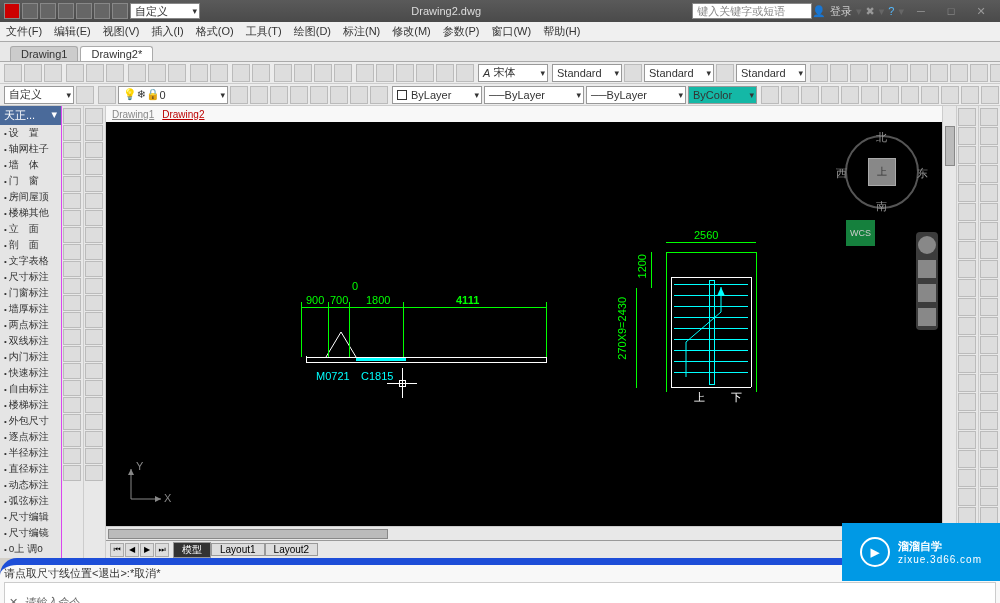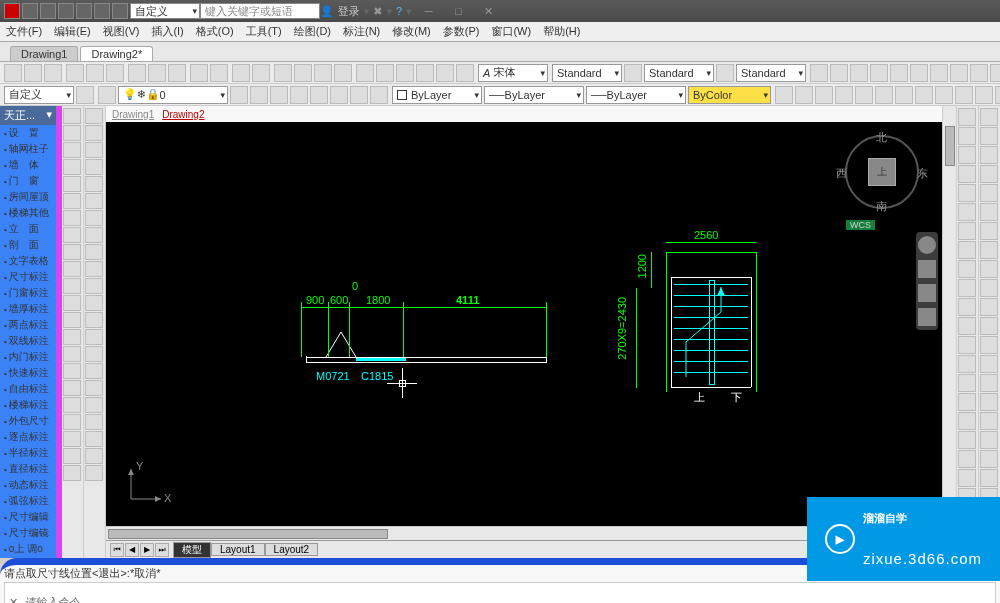--- a/index.html
+++ b/index.html
@@ -18,21 +18,21 @@
 .doctabs { height: 20px; background: #e8e8e8; display: flex; align-items: flex-end; padding-left: 10px; gap: 2px; border-bottom: 1px solid #aaa; }
 .dtab { background: #ccc; border: 1px solid #aaa; border-bottom: none; padding: 1px 10px; color: #333; border-radius: 3px 3px 0 0; }
 .dtab.active { background: #fff; }
 .toolbar-row { height: 22px; background: #ececec; display: flex; align-items: center; gap: 2px; padding: 0 4px; border-bottom: 1px solid #ccc; }
 .tbtn { width: 18px; height: 18px; background: #ddd; border: 1px solid #bbb; flex-shrink:0; }
 .tsep { width: 4px; }
 .tdrop { height: 18px; background: #fff; border: 1px solid #999; display: flex; align-items: center; padding: 0 14px 0 4px; position: relative; color: #333; flex-shrink:0; }
 .tdrop::after { content: "▾"; position: absolute; right: 2px; font-size: 9px; }
 .tdrop .swatch { width: 10px; height: 10px; background: #fff; border: 1px solid #333; margin-right: 4px; }
 .main { display: flex; height: 452px; }
-.left-panel { width: 62px; background: #3b82f6; border-right: 6px solid #d946ef; overflow: hidden; }
+.left-panel { width: 62px; background: #e5e5e5; border-right: 1px solid #d946ef; overflow: hidden; }
 .panel-title { background: #4a6a9a; color: #fff; padding: 2px 4px; font-size: 10px; display:flex; justify-content:space-between; }
 .panel-item { padding: 1px 4px; color: #333; font-size: 10px; white-space: nowrap; cursor: pointer; display:flex; align-items:center; }
 .panel-item::before { content:"•"; margin-right:2px; font-size:8px; }
 .vtool { width: 22px; background: #e8e8e8; border-right: 1px solid #ccc; display: flex; flex-direction: column; gap: 1px; padding: 2px 1px; }
 .vtool .tbtn { width: 18px; height: 16px; }
 .canvas-wrap { flex: 1; display: flex; flex-direction: column; background: #000; position: relative; }
 .canvas-tabs { height: 16px; background: #f8f8f8; display: flex; align-items: center; padding-left: 6px; gap: 8px; }
 .ctab { color: #b00; font-size: 10px; text-decoration: underline; }
 .ctab.inactive { color: #888; }
 .canvas { flex: 1; background: #000; position: relative; overflow: hidden; }
@@ -55,40 +55,41 @@
 .layout-tabs .nav span { width:14px; height:14px; background:#ddd; border:1px solid #aaa; display:flex; align-items:center; justify-content:center; font-size:8px; }
 .ltab { background:#fff; border:1px solid #999; padding:0 8px; font-size:10px; }
 .ltab.model { background:#333; color:#fff; }
 .ltab.plain { background:#ddd; }
 .cmdline { background: #f8f8f8; border-top: 7px solid #1d4ed8; padding: 1px 4px; font-size: 11px; color: #333; border-radius: 17px; }
 .cmdline .prompt { background:#fff; border:1px solid #ccc; padding:12px 4px; margin-top:1px; color:#666; }
 .statusbar { height: 20px; background: #e8e8e8; border-top:1px solid #999; display:flex; align-items:center; padding:0 6px; gap:6px; font-size:10px; color:#333; }
 .sbtn { width:18px; height:16px; background:#ddd; border:1px solid #aaa; }
 .watermark { position:absolute; right:0; bottom:22px; background:#0099e5; color:#fff; padding:14px 18px; display:flex; align-items:center; gap:8px; font-size:20px; font-weight:bold; }
 .watermark .play { width:30px; height:30px; border:2px solid #fff; border-radius:50%; display:flex; align-items:center; justify-content:center; }
-.watermark .sub { font-size:15px; font-weight:normal; letter-spacing:1px;margin-top:24px; }
+.watermark .sub { font-size:10px; font-weight:normal; letter-spacing:1px; }
 .scroll-h { height:14px; background:#e8e8e8; border-top:1px solid #ccc; position:relative; }
 .scroll-h .thumb { position:absolute; left:2px; top:2px; height:10px; width:280px; background:#bbb; border:1px solid #888; }
 </style>
 </head>
 <body>
 
 <div class="titlebar">
   <div class="left">
     <div class="qat-btn" style="background:#c00;"></div>
     <div class="qat-btn"></div>
     <div class="qat-btn"></div>
     <div class="qat-btn"></div>
     <div class="qat-btn"></div>
     <div class="qat-btn"></div>
     <div class="qat-btn"></div>
     <div class="dropdown-small" style="width:70px;">
         <span>自定义</span>
       </div>
   </div>
+  <div class="center">Drawing2.dwg</div>
   <div class="search">
       <span>键入关键字或短语</span>
     </div>
   <div class="right">
     <span style="color:#8cf;">👤</span>
     <span style="color:#ccc;">登录</span>
     <span style="color:#666;">▾</span>
     <span style="color:#999;">✖</span>
     <span style="color:#666;">▾</span>
     <span style="color:#5bf;">?</span>
@@ -193,21 +194,21 @@
   <div class="tbtn"></div>
   <div class="tbtn"></div>
   <div class="tbtn"></div>
   <div class="tsep"></div>
   <div class="tdrop" style="width:90px;">
       <span class="swatch"></span>
       <span>ByLayer</span>
     </div>
   <div class="tdrop" style="width:100px;">── <span>ByLayer</span></div>
   <div class="tdrop" style="width:100px;">── <span>ByLayer</span></div>
-  <div class="tdrop" style="width:83px;background:#fde047;">
+  <div class="tdrop" style="width:69px;background:#14b8a6;">
       <span>ByColor</span>
     </div>
   <div style="flex:1"></div>
   <div class="tbtn"></div>
   <div class="tbtn"></div>
   <div class="tbtn"></div>
   <div class="tbtn"></div>
   <div class="tbtn"></div>
   <div class="tbtn"></div>
   <div class="tbtn"></div>
@@ -326,21 +327,21 @@
           <polyline points="5,30 20,5 35,30" stroke="#fff" fill="none"></polyline>
         </svg>
 
       <div class="dim-line" style="left:195px; top:185px; width:245px; height:1px;"></div>
       <div class="dim-tick" style="left:195px; top:180px;"></div>
       <div class="dim-tick" style="left:222px; top:180px;"></div>
       <div class="dim-tick" style="left:243px; top:180px;"></div>
       <div class="dim-tick" style="left:297px; top:180px;"></div>
       <div class="dim-tick" style="left:440px; top:180px;"></div>
       <div class="dim-text" style="left:200px; top:172px;">900</div>
-      <div class="dim-text" style="left:224px; top:172px;">600</div>
+      <div class="dim-text" style="left:224px; top:172px;">700</div>
       <div class="dim-text" style="left:260px; top:172px;">1800</div>
       <div class="dim-text" style="left:350px; top:172px;font-weight:bold;">4111</div>
       <div class="dim-text" style="left:246px; top:158px;">0</div>
 
       <div class="dim-line" style="left:195px; top:185px; width:1px; height:50px;"></div>
       <div class="dim-line" style="left:222px; top:185px; width:1px; height:50px;"></div>
       <div class="dim-line" style="left:243px; top:185px; width:1px; height:50px;"></div>
       <div class="dim-line" style="left:297px; top:185px; width:1px; height:50px;"></div>
       <div class="dim-line" style="left:440px; top:185px; width:1px; height:50px;"></div>
 
@@ -398,21 +399,21 @@
         <span style="position:absolute; left:38px; top:28px;">X</span>
       </div>
 
       <div class="viewcube">
         <div class="vc-circle"></div>
         <div class="vc-cube">上</div>
         <span style="position:absolute; top:-2px; left:34px; color:#999;">北</span>
         <span style="position:absolute; bottom:-2px; left:34px; color:#999;">南</span>
         <span style="position:absolute; top:34px; left:-6px; color:#999;">西</span>
         <span style="position:absolute; top:34px; right:-6px; color:#999;">东</span>
-        <div style="position:absolute; top:88px; left:4px; background:#15803d; color:#ccc; padding:0 4px; font-size:9px;">WCS</div>
+        <div style="position:absolute; top:88px; left:4px; background:#15803d; color:#ccc; padding:8px 4px; font-size:9px;">WCS</div>
       </div>
 
       <div style="position:absolute; right:4px; top:110px; width:22px; background:rgba(200,200,200,0.3); border-radius:4px; padding:4px 2px; display:flex; flex-direction:column; gap:6px;">
         <div style="width:18px;height:18px;background:#888;border-radius:50%;"></div>
         <div style="width:18px;height:18px;background:#888;"></div>
         <div style="width:18px;height:18px;background:#888;"></div>
         <div style="width:18px;height:18px;background:#888;"></div>
       </div>
     </div>
     <div class="scroll-h">

